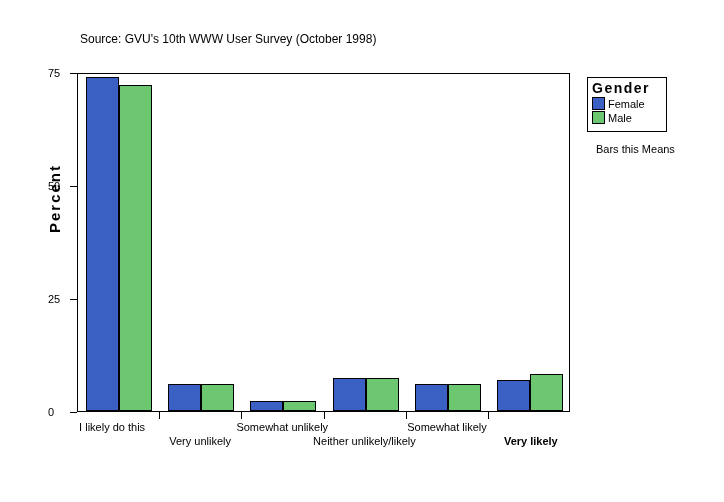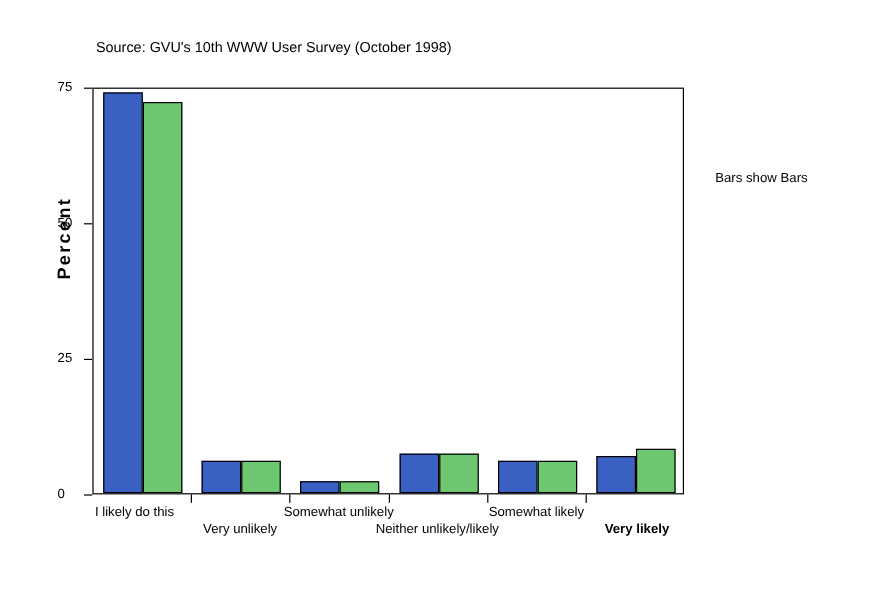--- a/index.html
+++ b/index.html
@@ -209,16 +209,29 @@
   <div id="x-labels-layer">
       <div class="xlab" style="top: 421px; left: 79.0833px;">I likely do this</div>
       <div class="xlab" style="top: 435px; left: 169.25px;">Very unlikely</div>
       <div class="xlab" style="top: 421px; left: 236.417px;">Somewhat unlikely</div>
       <div class="xlab" style="top: 435px; left: 313.083px;">Neither unlikely/likely</div>
       <div class="xlab" style="top: 421px; left: 407.25px;">Somewhat likely</div>
       <div class="xlab" style="top: 435px; left: 503.917px; font-weight: bold;">Very likely</div>
     </div>
 
 
-
-  <div id="legend-note">Bars show Bars</div>
+  <div id="legend-box">
+    <div id="legend-title">Gender</div>
+    <div id="legend-entries">
+        <div class="legend-row">
+          <span class="legend-swatch" style="background: rgb(59, 96, 196);"></span>
+          <span class="legend-label">Female</span>
+        </div>
+        <div class="legend-row">
+          <span class="legend-swatch" style="background: rgb(108, 199, 112);"></span>
+          <span class="legend-label">Male</span>
+        </div>
+      </div>
+  </div>
+
+  <div id="legend-note">Bars this Means</div>
 
 </div>
 
 </body></html>

